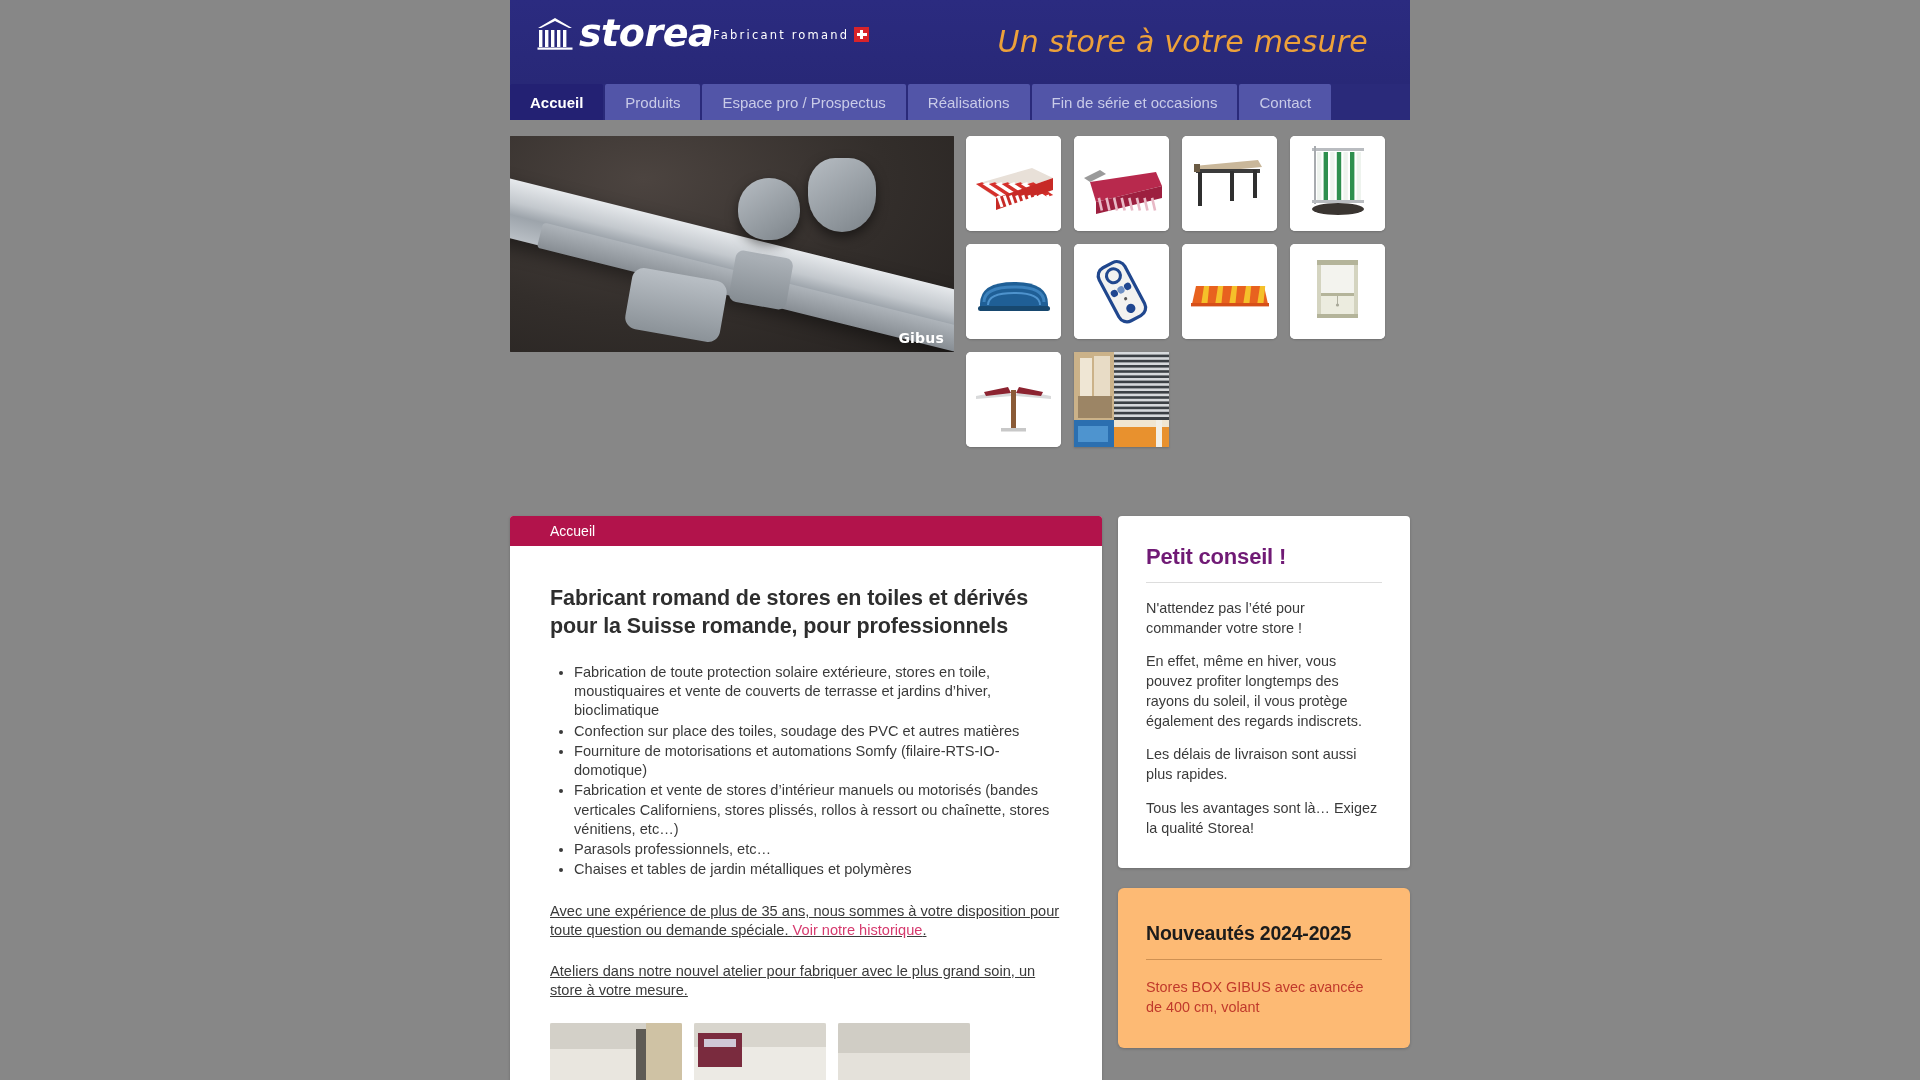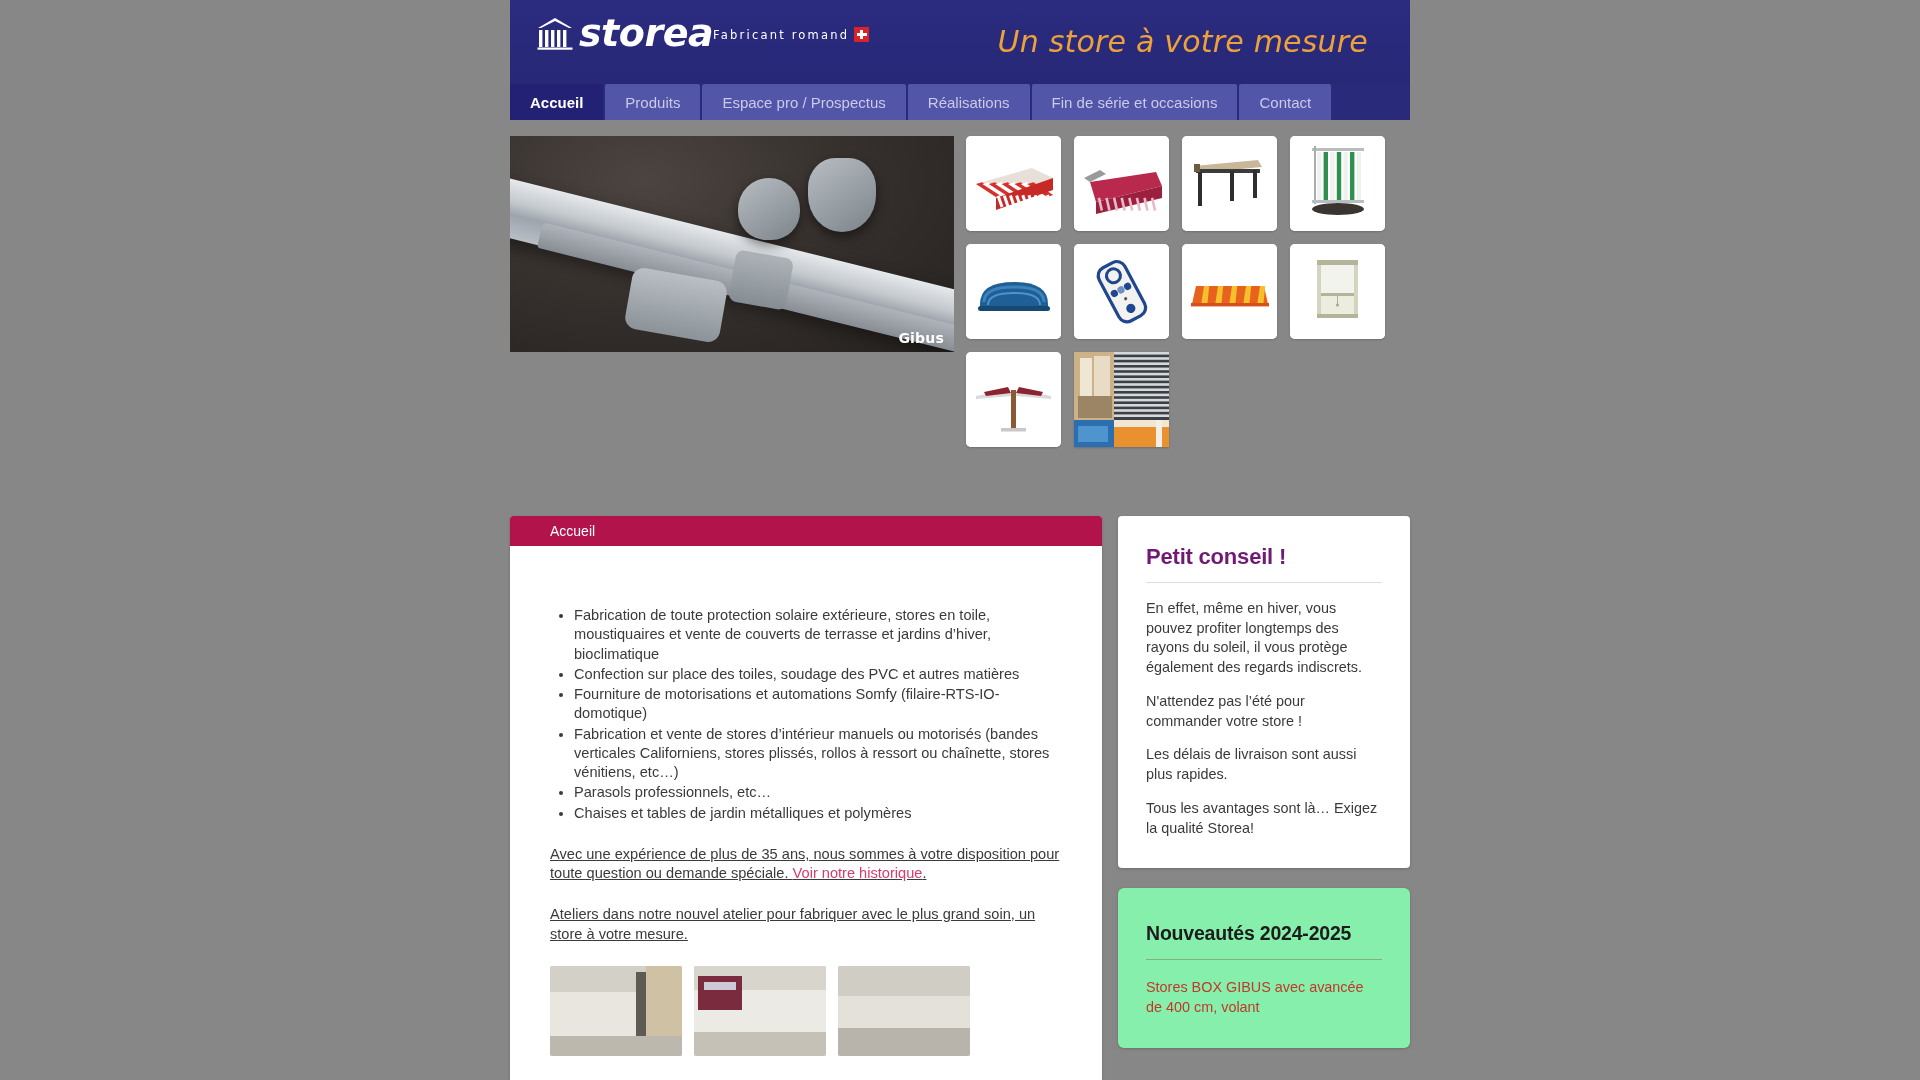--- a/index.html
+++ b/index.html
@@ -306,21 +306,21 @@
     background: #dddddd;
   }
   .card p {
     font-size: 14.4px;
     color: #3a3a3a;
     line-height: 1.37;
     margin-bottom: 14px;
   }
   .card p:last-child { margin-bottom: 0; }
 
-  .card.promo { background: #86efac; border-radius: 6px; padding: 34px 28px 30px 28px; }
+  .card.promo { background: #fdba74; border-radius: 6px; padding: 34px 28px 30px 28px; }
   .card.promo h2 { color: #1c1c1c; font-size: 19.5px; }
   .card.promo .rule { background: rgba(120,70,20,.35); margin: 14px 0 18px 0; }
   .card.promo p { color: #c0392b; }
 </style>
 </head>
 <body>
 
 <div class="page">
   <div class="wrap">
 
@@ -561,20 +561,21 @@
         </div>
     </div>
 
     <div class="content-area">
 
       <div class="main-col">
         <div class="breadcrumb">
           <span>Accueil</span>
         </div>
         <div class="main-inner">
+          <h1 class="main-title">Fabricant romand de stores en toiles et dérivés pour la Suisse romande, pour professionnels</h1>
           <ul class="feature-list" id="features">
               <li>Fabrication de toute protection solaire extérieure, stores en toile, moustiquaires et vente de couverts de terrasse et jardins d’hiver, bioclimatique</li>
               <li>Confection sur place des toiles, soudage des PVC et autres matières</li>
               <li>Fourniture de motorisations et automations Somfy (filaire-RTS-IO-domotique)</li>
               <li>Fabrication et vente de stores d’intérieur manuels ou motorisés (bandes verticales Californiens, stores plissés, rollos à ressort ou chaînette, stores vénitiens, etc…)</li>
               <li>Parasols professionnels, etc…</li>
               <li>Chaises et tables de jardin métalliques et polymères</li>
             </ul>
           <p class="body-par">
             <span>Avec une expérience de plus de 35 ans, nous sommes à votre disposition pour toute question ou demande spéciale. </span><a class="inline-link" href="#">Voir notre historique</a><span>.</span>
@@ -608,22 +609,22 @@
             </div>
           </div>
         </div>
       </div>
 
       <div class="side-col">
         <div class="card">
           <h2>Petit conseil !</h2>
           <div class="rule"></div>
           <div id="advice-body">
+              <p>N'attendez pas l’été pour commander votre store !</p>
               <p>En effet, même en hiver, vous pouvez profiter longtemps des rayons du soleil, il vous protège également des regards indiscrets.</p>
-              <p>N'attendez pas l’été pour commander votre store !</p>
               <p>Les délais de livraison sont aussi plus rapides.</p>
               <p>Tous les avantages sont là… Exigez la qualité Storea!</p>
             </div>
         </div>
         <div class="card promo">
           <h2>Nouveautés 2024-2025</h2>
           <div class="rule"></div>
           <div id="promo-body">
               <p>Stores BOX GIBUS avec avancée de 400 cm, volant</p>
             </div>

